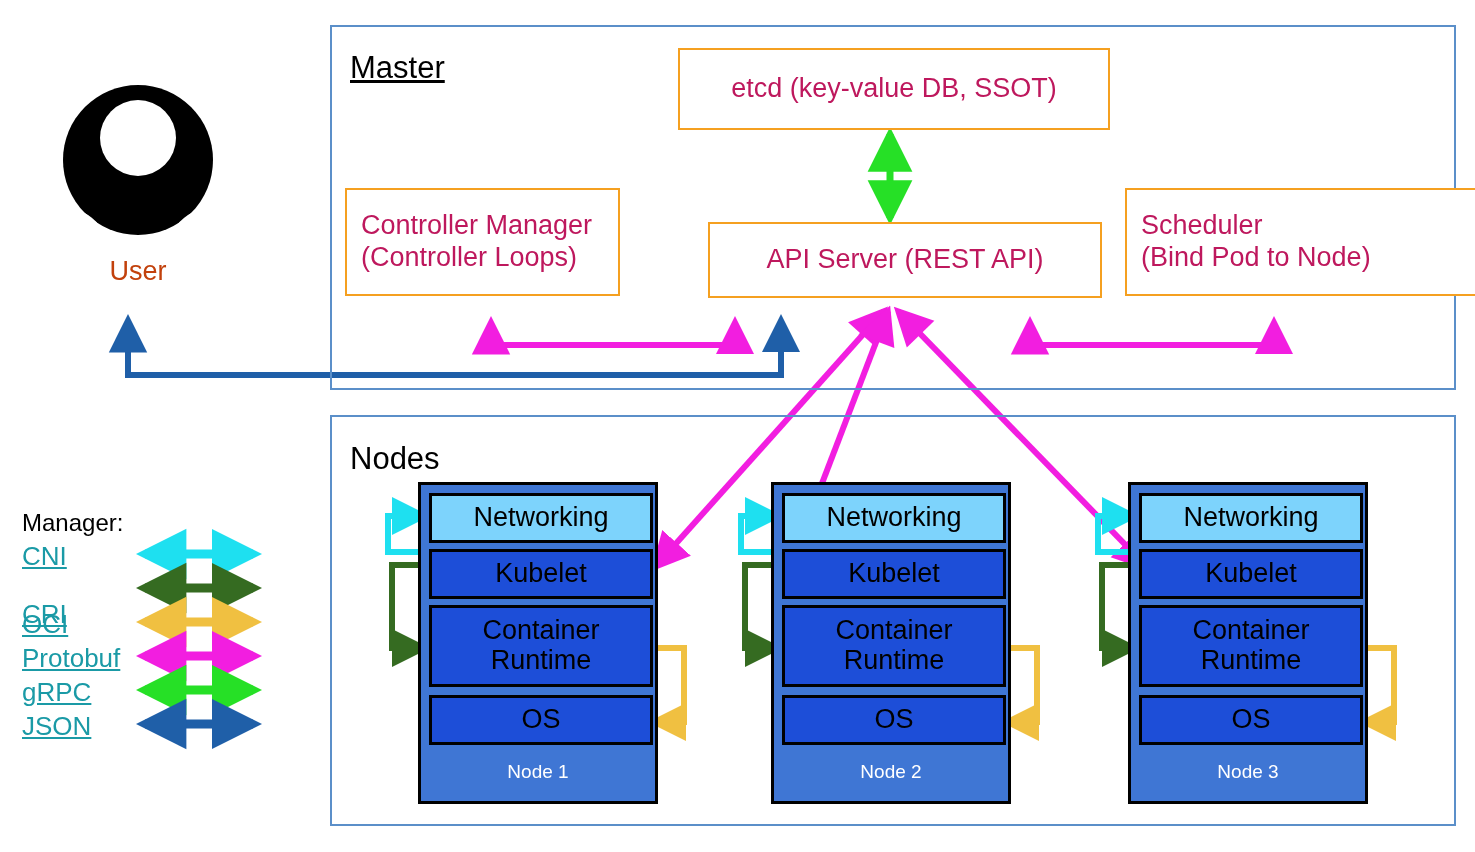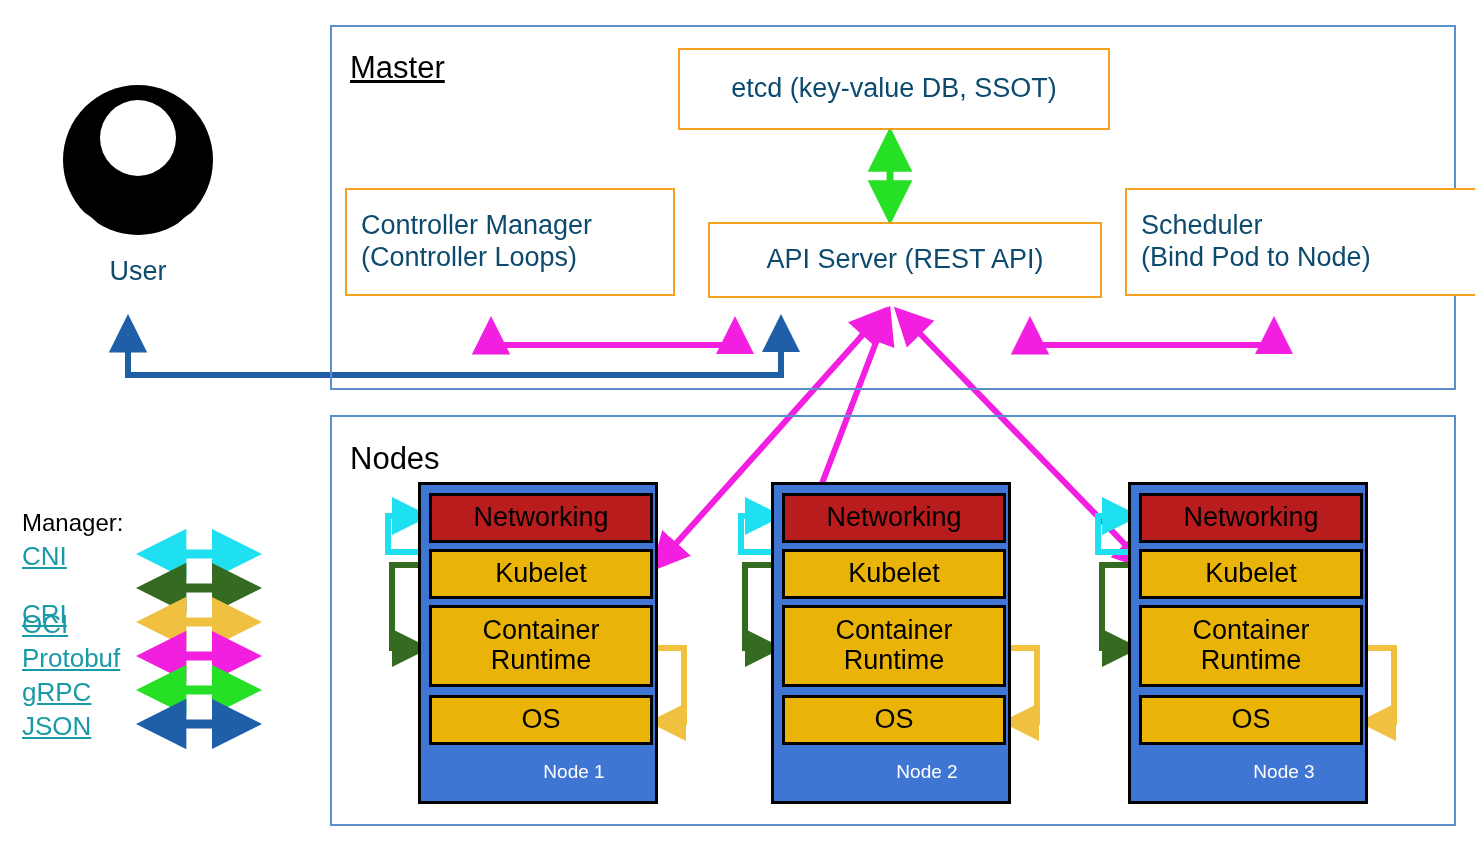--- a/index.html
+++ b/index.html
@@ -41,67 +41,66 @@
     position: absolute;
     border: 2px solid #f5a020;
     background: #ffffff;
     box-sizing: border-box;
     display: flex;
     align-items: center;
     justify-content: center;
     text-align: center;
     font-size: 27px;
     line-height: 1.18;
-    color: #0c4a6e;
+    color: #be185d;
     padding: 0 6px;
   }
   .comp-box.left-align {
     justify-content: flex-start;
     text-align: left;
     padding-left: 14px;
   }
   
   .node-box {
     position: absolute;
     background: #3f76d4;
     border: 3px solid #000000;
     box-sizing: border-box;
   }
   .node-layer {
     position: absolute;
-    background: #eab308;
+    background: #1d4ed8;
     border: 3px solid #000000;
     box-sizing: border-box;
     display: flex;
     align-items: center;
     justify-content: center;
     text-align: center;
     font-size: 27px;
     line-height: 1.1;
     color: #000;
   }
   .node-layer.networking {
-    background: #b91c1c;
+    background: #7dd3fc;
   }
   .node-label {
     position: absolute;
     width: 100%;
     text-align: center;
     color: #ffffff;
     font-size: 19px;
     line-height: 1;
-    margin-left: 36px;
   }
   
   .user-caption {
     position: absolute;
     font-size: 27px;
     line-height: 1;
     text-align: center;
-    color: #0c4a6e;
+    color: #c2410c;
     white-space: nowrap;
   }
   
   .legend-title {
     position: absolute;
     font-size: 24px;
     line-height: 1;
     color: #000;
     white-space: nowrap;
   }
@@ -231,21 +230,21 @@
   <line x1="145" y1="724" x2="253" y2="724" stroke="#1f5fa8" stroke-width="9" marker-start="url(#lg-js-s)" marker-end="url(#lg-js-e)"></line>
 </svg>
 
 <div class="user-caption" style="left:78px; top:258px; width:120px;">User</div>
 
 <div class="group-box" style="left:330px; top:25px; width:1126px; height:365px;"></div>
 <div class="group-title" style="left:350px; top:52px;text-decoration:underline;">Master</div>
 
 <div class="comp-box" style="left:678px; top:48px; width:432px; height:82px;">etcd (key-value DB, SSOT)</div>
 
-<div class="comp-box left-align" style="left:345px; top:188px; width:330px; height:108px; flex-direction:column; align-items:flex-start; justify-content:center;">
+<div class="comp-box left-align" style="left:345px; top:188px; width:275px; height:108px; flex-direction:column; align-items:flex-start; justify-content:center;">
   <span>Controller Manager</span>
   <span>(Controller Loops)</span>
 </div>
 
 <div class="comp-box" style="left:708px; top:222px; width:394px; height:76px;">API Server (REST API)</div>
 
 <div class="comp-box left-align" style="left:1125px; top:188px; width:381px; height:108px; flex-direction:column; align-items:flex-start; justify-content:center;">
   <span>Scheduler</span>
   <span>(Bind Pod to Node)</span>
 </div>

